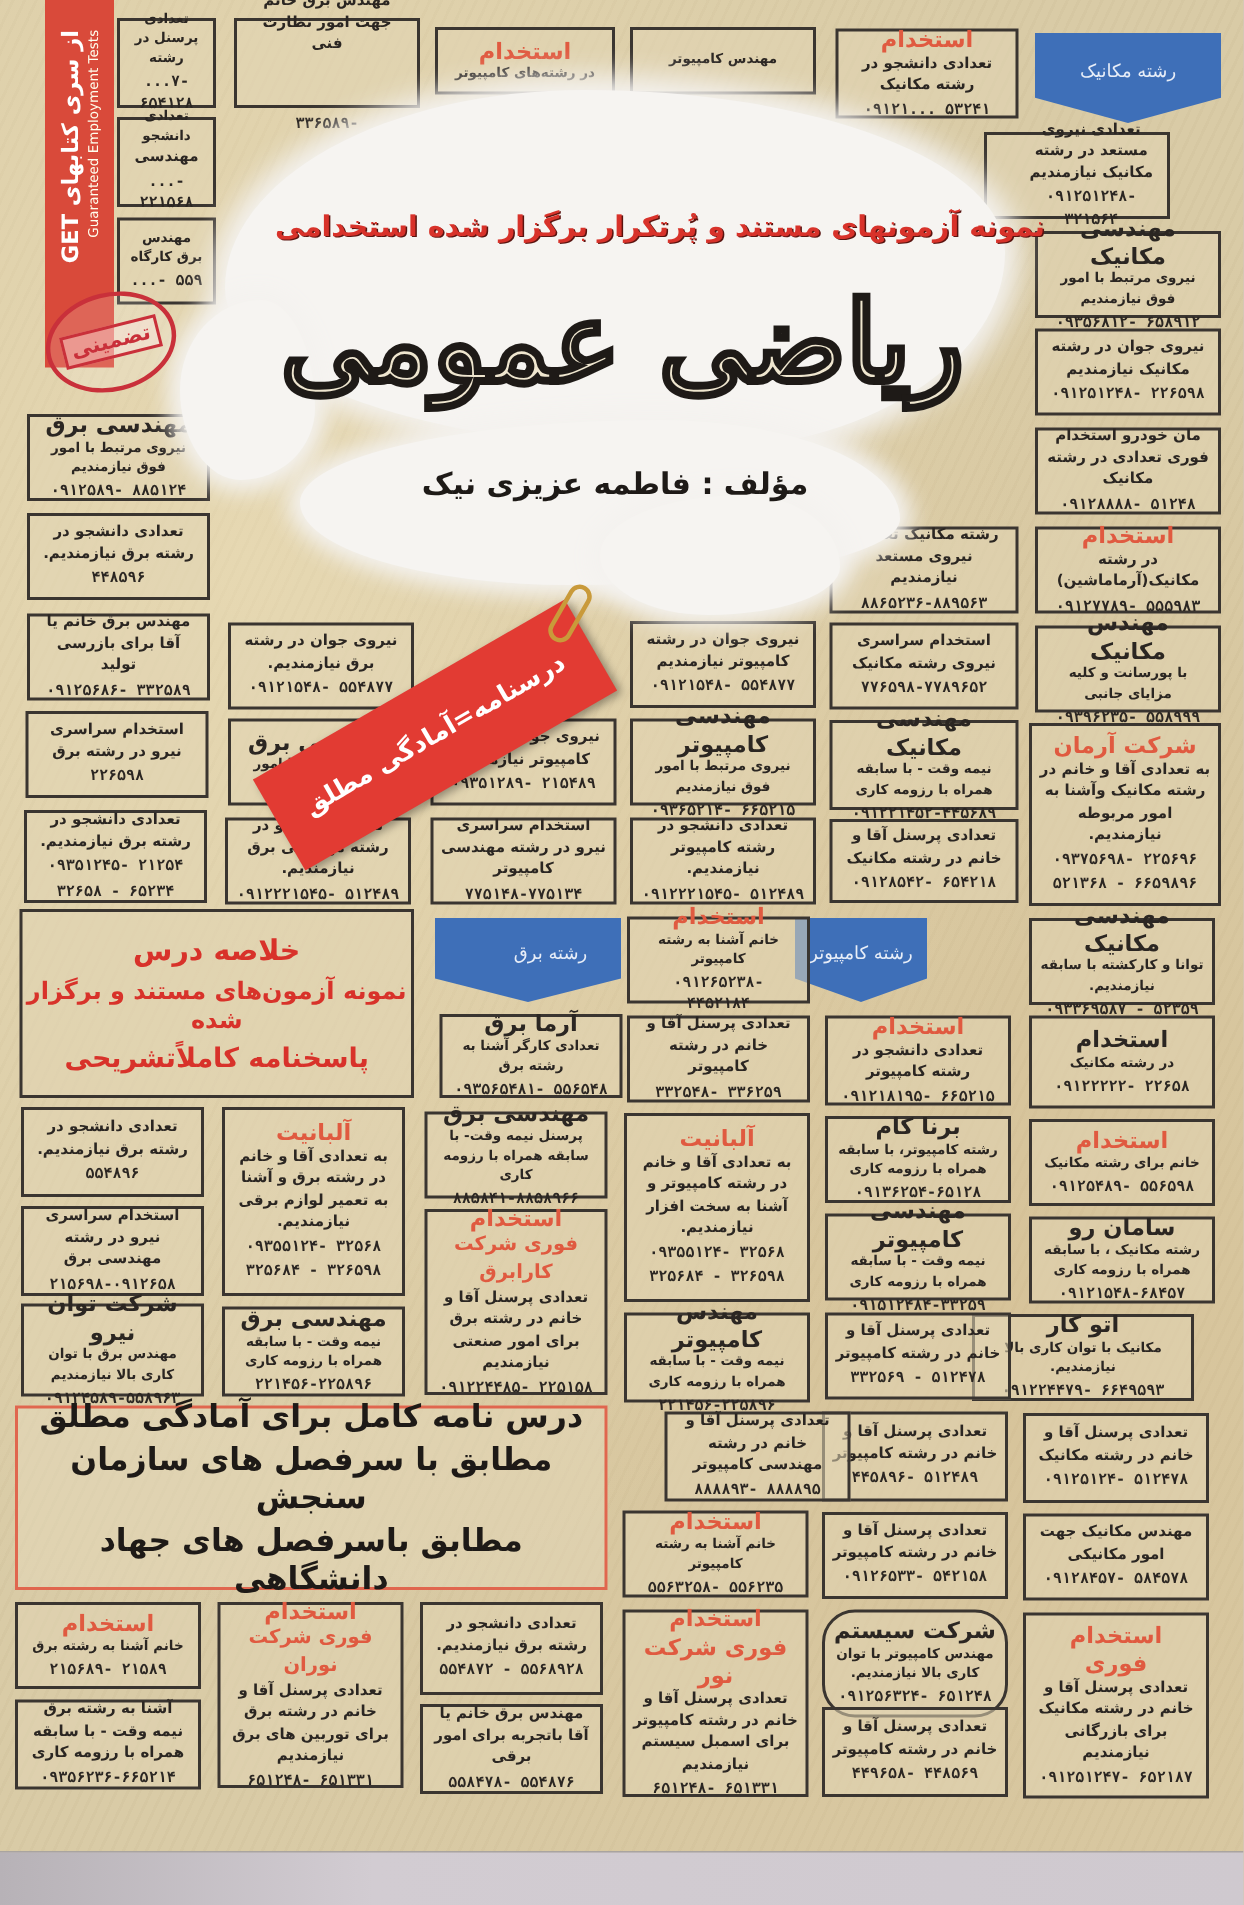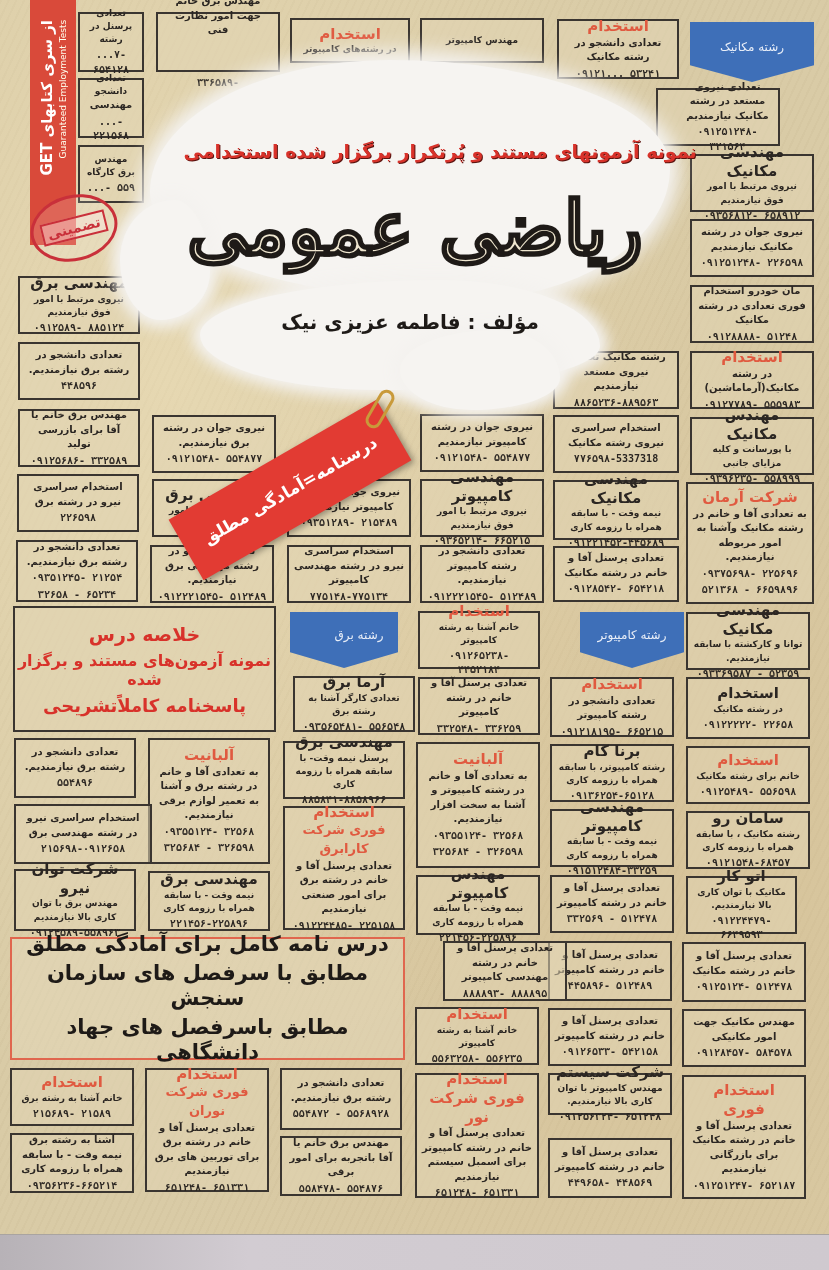--- a/index.html
+++ b/index.html
@@ -185,21 +185,21 @@
   <div class="ad" style="left:686px; top:746px; width:124px; height:58px;">
     <div class="t red">استخدام</div>
     <div class="s">خانم برای رشته مکانیک</div>
     <div class="p">۰۹۱۲۵۴۸۹- ۵۵۶۵۹۸</div>
   </div>
   <div class="ad" style="left:686px; top:811px; width:124px; height:58px;">
     <div class="t">سامان رو</div>
     <div class="s">رشته مکانیک ، با سابقه همراه با رزومه کاری</div>
     <div class="p">۰۹۱۲۱۵۴۸-۶۸۴۵۷</div>
   </div>
-  <div class="ad" style="left:686px; top:876px; width:111px; height:58px;">
+  <div class="ad" style="left:648px; top:876px; width:148px; height:58px;">
     <div class="t">اتو کار</div>
     <div class="s">مکانیک با توان کاری بالا نیازمندیم.</div>
     <div class="p">۰۹۱۲۲۴۴۷۹- ۶۶۴۹۵۹۳</div>
   </div>
   <div class="ad" style="left:682px; top:942px; width:124px; height:60px;">
     <div class="b">تعدادی پرسنل آقا و خانم در رشته مکانیک</div>
     <div class="p">۰۹۱۲۵۱۲۴- ۵۱۲۴۷۸</div>
   </div>
   <div class="ad" style="left:682px; top:1009px; width:124px; height:58px;">
     <div class="b">مهندس مکانیک جهت امور مکانیکی</div>
@@ -216,33 +216,33 @@
     <div class="t red">استخدام</div>
     <div class="b">تعدادی دانشجو در رشته مکانیک</div>
     <div class="p">۰۹۱۲۱... ۵۳۲۴۱</div>
   </div>
   <div class="ad" style="left:553px; top:351px; width:126px; height:58px;">
     <div class="b">رشته مکانیک تعدادی نیروی مستعد نیازمندیم</div>
     <div class="p">۸۸۶۵۲۳۶-۸۸۹۵۶۳</div>
   </div>
   <div class="ad" style="left:553px; top:415px; width:126px; height:58px;">
     <div class="b">استخدام سراسری نیروی رشته مکانیک</div>
-    <div class="p">۷۷۶۵۹۸-5337318</div>
+    <div class="p">۷۷۶۵۹۸-۷۷۸۹۶۵۲</div>
   </div>
   <div class="ad" style="left:553px; top:480px; width:126px; height:60px;">
     <div class="t">مهندسی مکانیک</div>
     <div class="s">نیمه وقت - با سابقه همراه با رزومه کاری</div>
     <div class="p">۰۹۱۲۲۱۴۵۲-۴۴۵۶۸۹</div>
   </div>
   <div class="ad" style="left:553px; top:546px; width:126px; height:56px;">
     <div class="b">تعدادی پرسنل آقا و خانم در رشته مکانیک</div>
     <div class="p">۰۹۱۲۸۵۴۲- ۶۵۴۲۱۸</div>
   </div>
 
-  <div class="cat" style="left:580px; top:612px; width:104px; height:56px;">
+  <div class="cat" style="left:530px; top:612px; width:88px; height:56px;">
       <span>رشته کامپیوتر</span>
     </div>
   <div class="ad" style="left:550px; top:677px; width:124px; height:60px;">
     <div class="t red">استخدام</div>
     <div class="b">تعدادی دانشجو در رشته کامپیوتر</div>
     <div class="p">۰۹۱۲۱۸۱۹۵- ۶۶۵۲۱۵</div>
   </div>
   <div class="ad" style="left:550px; top:744px; width:124px; height:58px;">
     <div class="t">برنا کام</div>
     <div class="s">رشته کامپیوتر، با سابقه همراه با رزومه کاری</div>
@@ -258,21 +258,21 @@
     <div class="p">۳۳۲۵۶۹ - ۵۱۲۴۷۸</div>
   </div>
   <div class="ad" style="left:548px; top:941px; width:124px; height:60px;">
     <div class="b">تعدادی پرسنل آقا و خانم در رشته کامپیوتر</div>
     <div class="p">۴۴۵۸۹۶- ۵۱۲۴۸۹</div>
   </div>
   <div class="ad" style="left:548px; top:1008px; width:124px; height:58px;">
     <div class="b">تعدادی پرسنل آقا و خانم در رشته کامپیوتر</div>
     <div class="p">۰۹۱۲۶۵۳۳- ۵۴۲۱۵۸</div>
   </div>
-  <div class="ad" style="left:548px; top:1073px; width:124px; height:42px;">
+  <div class="ad" style="left:548px; top:1073px; width:124px; height:72px;border-radius:22px;">
     <div class="t">شرکت سیستم</div>
     <div class="s">مهندس کامپیوتر با توان کاری بالا نیازمندیم.</div>
     <div class="p">۰۹۱۲۵۶۳۲۴- ۶۵۱۲۴۸</div>
   </div>
   <div class="ad" style="left:548px; top:1138px; width:124px; height:60px;">
     <div class="b">تعدادی پرسنل آقا و خانم در رشته کامپیوتر</div>
     <div class="p">۴۴۹۶۵۸- ۴۴۸۵۶۹</div>
   </div>
 
   <div class="ad" style="left:420px; top:18px; width:124px; height:45px;">
@@ -332,21 +332,21 @@
     <div class="s">در رشته‌های کامپیوتر</div>
   </div>
   <div class="ad" style="left:287px; top:479px; width:124px; height:58px;">
     <div class="b">نیروی جوان در رشته کامپیوتر نیازمندیم</div>
     <div class="p">۰۹۳۵۱۲۸۹- ۲۱۵۴۸۹</div>
   </div>
   <div class="ad" style="left:287px; top:545px; width:124px; height:58px;">
     <div class="b">استخدام سراسری نیرو در رشته مهندسی کامپیوتر</div>
     <div class="p">۷۷۵۱۴۸-۷۷۵۱۳۴</div>
   </div>
-  <div class="cat" style="left:290px; top:612px; width:108px; height:56px;padding-left:30px;">
+  <div class="cat" style="left:290px; top:612px; width:124px; height:56px;padding-left:30px;">
       <span>رشته برق</span>
     </div>
   <div class="ad" style="left:293px; top:676px; width:122px; height:56px;">
     <div class="t">آرما برق</div>
     <div class="s">تعدادی کارگر آشنا به رشته برق</div>
     <div class="p">۰۹۳۵۶۵۴۸۱- ۵۵۶۵۴۸</div>
   </div>
   <div class="ad" style="left:283px; top:741px; width:122px; height:58px;">
     <div class="t">مهندسی برق</div>
     <div class="s">پرسنل نیمه وقت- با سابقه همراه با رزومه کاری</div>
@@ -433,21 +433,21 @@
   </div>
   <div class="ad" style="left:16px; top:540px; width:122px; height:62px;">
     <div class="b">تعدادی دانشجو در رشته برق نیازمندیم.</div>
     <div class="p">۰۹۳۵۱۲۴۵- ۲۱۲۵۴</div>
     <div class="p">۳۲۶۵۸ - ۶۵۲۳۴</div>
   </div>
   <div class="ad" style="left:14px; top:738px; width:122px; height:60px;">
     <div class="b">تعدادی دانشجو در رشته برق نیازمندیم.</div>
     <div class="p">۵۵۴۸۹۶</div>
   </div>
-  <div class="ad" style="left:14px; top:804px; width:138px; height:60px;">
+  <div class="ad" style="left:14px; top:804px; width:122px; height:60px;">
     <div class="b">استخدام سراسری نیرو در رشته مهندسی برق</div>
     <div class="p">۲۱۵۶۹۸-۰۹۱۲۶۵۸</div>
   </div>
   <div class="ad" style="left:14px; top:869px; width:122px; height:62px;">
     <div class="t">شرکت توان نیرو</div>
     <div class="s">مهندس برق با توان کاری بالا نیازمندیم</div>
     <div class="p">۰۹۱۲۴۵۸۹-۵۵۸۹۶۳</div>
   </div>
   <div class="ad" style="left:10px; top:1068px; width:124px; height:58px;">
     <div class="t red">استخدام</div>

